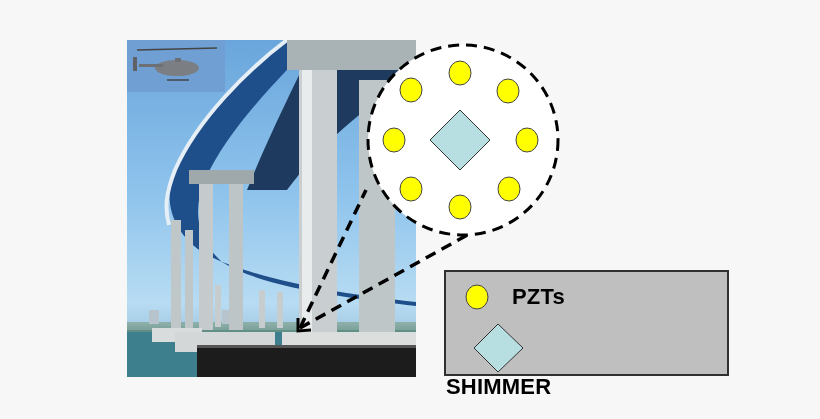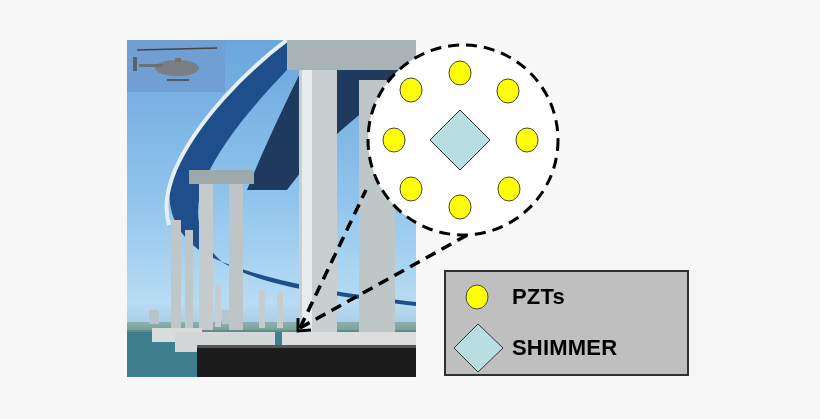--- a/index.html
+++ b/index.html
@@ -1,19 +1,19 @@
 <!DOCTYPE html>
 <html><head>
 <meta charset="utf-8">
 <style>
   html, body { margin:0; padding:0; }
   body { width:820px; height:419px; background:#f7f7f7; position:relative; overflow:hidden; font-family:"Liberation Sans", sans-serif; }
   .photo { position:absolute; left:127px; top:40px; width:289px; height:337px; overflow:hidden; background:linear-gradient(180deg,#6aa6dc 0%,#8ec3ec 45%,#b7dcf3 78%,#a9cfe6 84%,#4f8e9b 88%,#2f6f7c 100%); }
   .overlay { position:absolute; left:0; top:0; }
-  .legend { position:absolute; left:444px; top:270px; width:245px; height:106px; background:#bfbfbf; border:2px solid #303030; box-sizing:border-box; }
+  .legend { position:absolute; left:444px; top:270px; width:285px; height:106px; background:#bfbfbf; border:2px solid #303030; box-sizing:border-box; }
   .legend-row { position:absolute; left:0; display:flex; align-items:center; }
   .legend-label { font-weight:bold; font-size:22px; color:#000; letter-spacing:0.2px; }
 </style>
 </head>
 <body>
 
 <div class="photo">
   <svg width="289" height="337" viewBox="0 0 289 337">
 
     <rect x="0" y="290" width="289" height="47" fill="#3d7f8c"></rect>
@@ -81,19 +81,19 @@
   <polygon points="460,110 490,140 460,170 430,140" fill="#b7dfe2" stroke="#333" stroke-width="1"></polygon>
 </svg>
 
 <div class="legend">
   <div class="legend-row" style="top:10px;">
     <svg width="66" height="30" viewBox="0 0 66 30">
       <ellipse cx="31" cy="15" rx="11" ry="12" fill="#ffff00" stroke="#444" stroke-width="1"></ellipse>
     </svg>
     <span class="legend-label">PZTs</span>
   </div>
-  <div class="legend-row" style="top:50px;">
+  <div class="legend-row" style="top:50px;flex-direction:column;">
     <svg width="66" height="52" viewBox="0 0 66 52">
       <polygon points="32,2 57,26 32,50 8,26" fill="#b7dfe2" stroke="#333" stroke-width="1"></polygon>
     </svg>
     <span class="legend-label">SHIMMER</span>
   </div>
 </div>
 
 </body></html>

